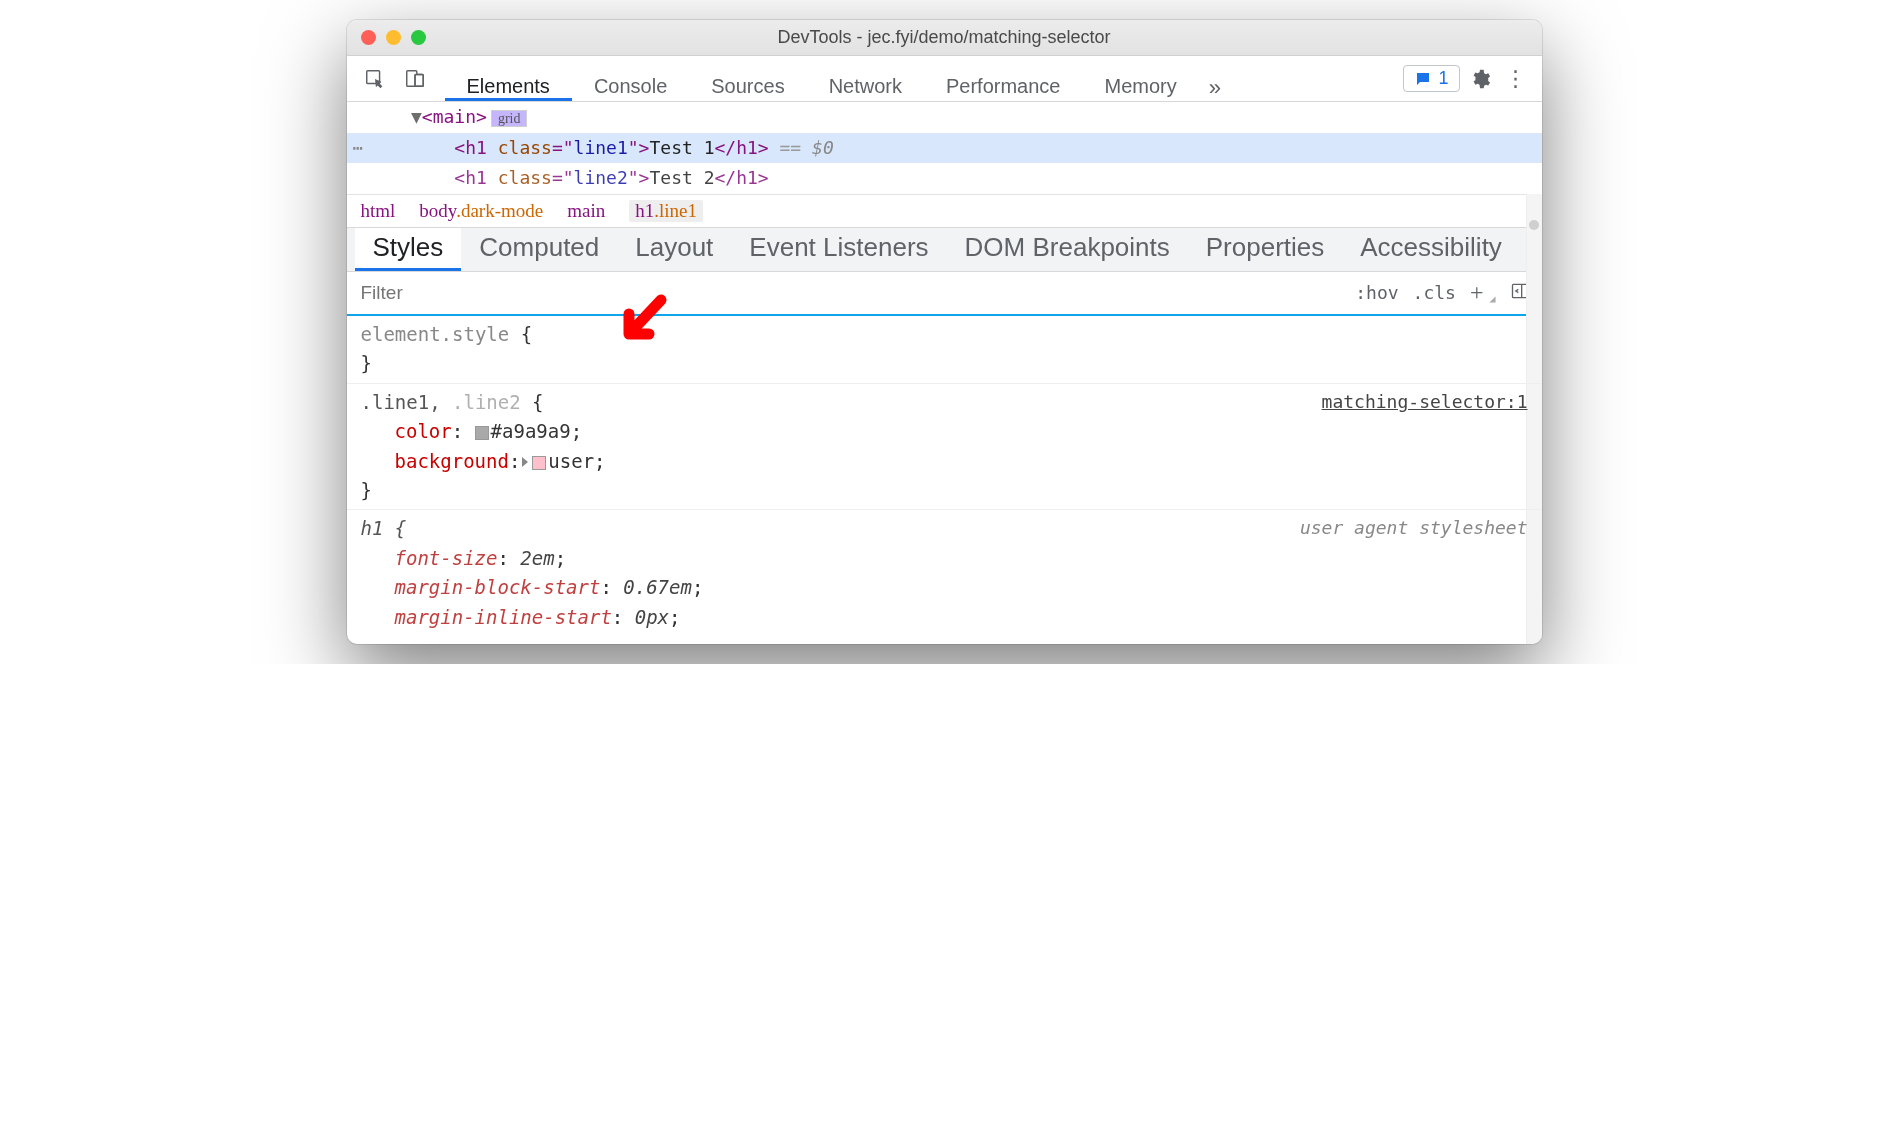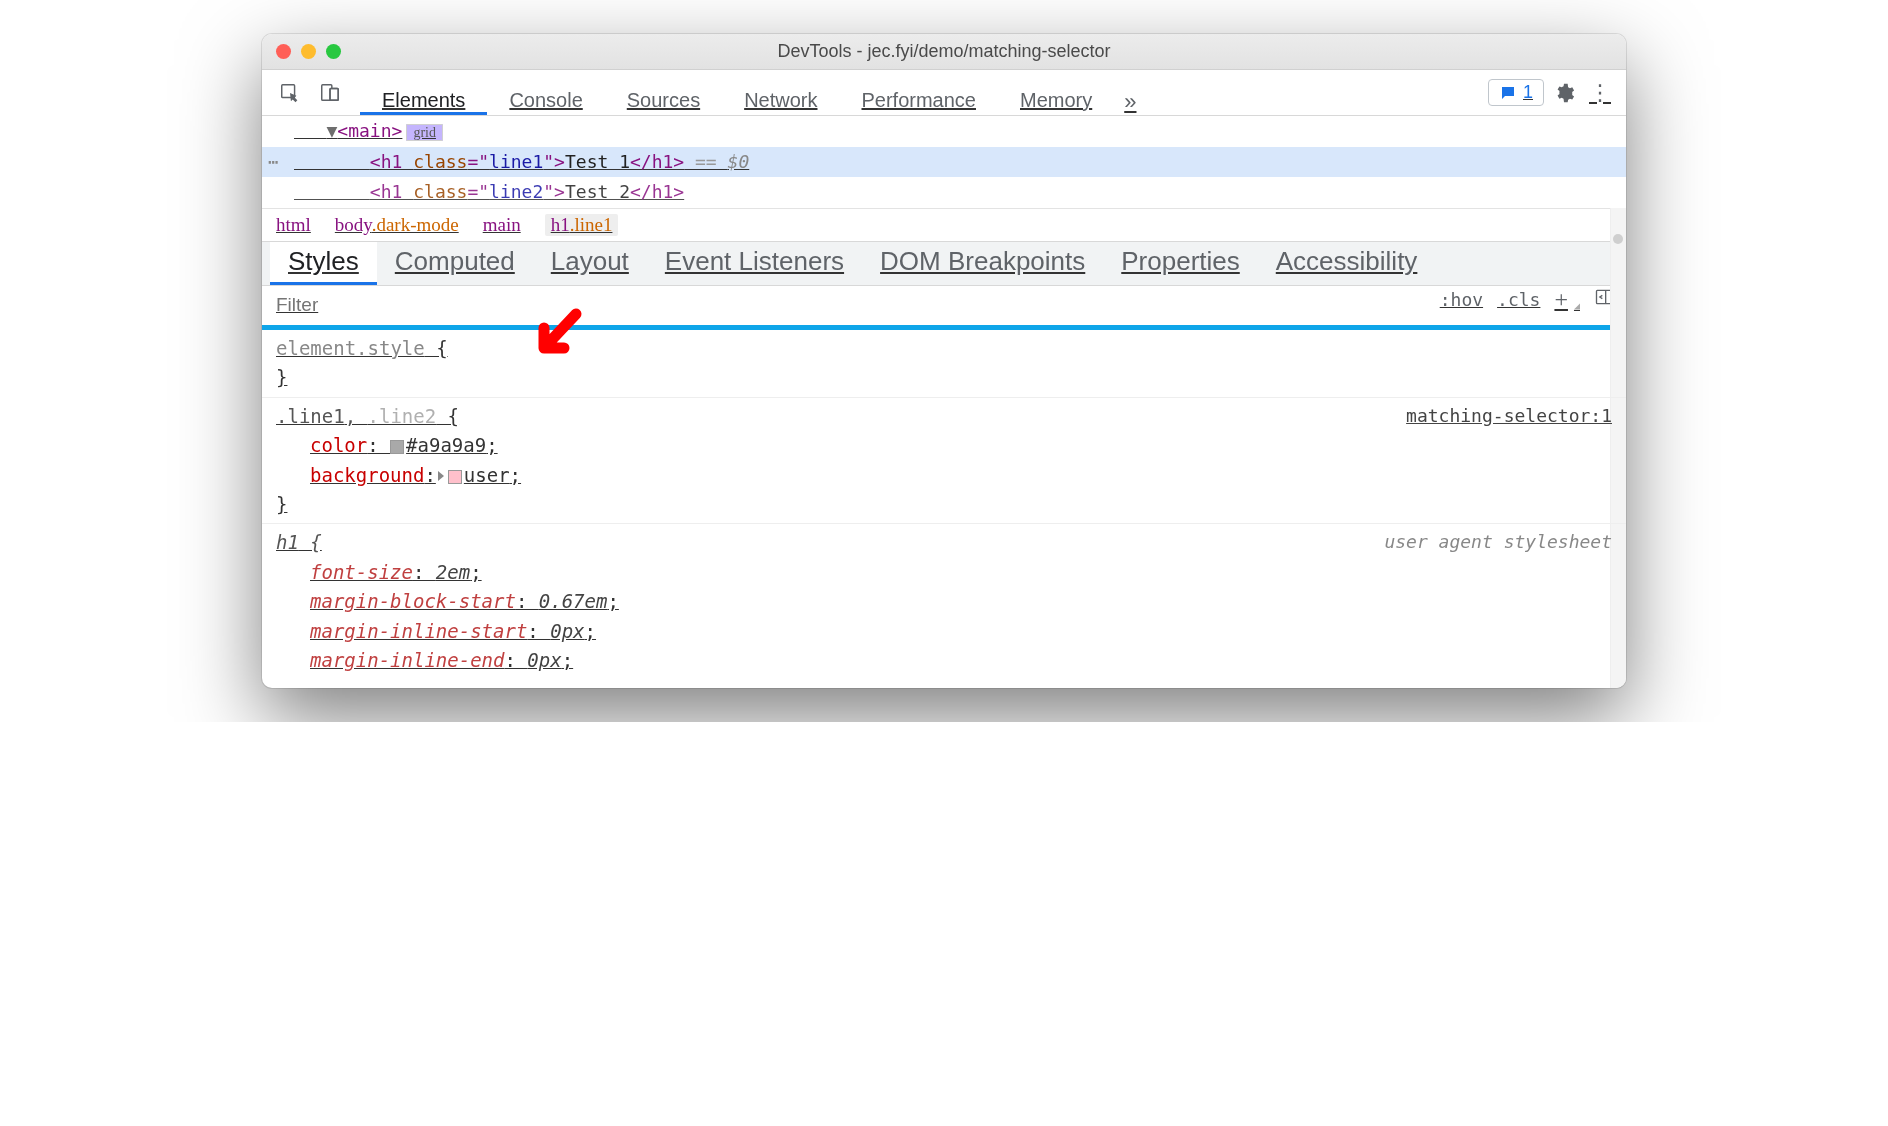--- a/index.html
+++ b/index.html
@@ -3,27 +3,26 @@
 <meta charset="utf-8">
 <style>
   * { box-sizing: border-box; margin: 0; padding: 0; }
   body {
     font-family: -apple-system, BlinkMacSystemFont, "Segoe UI", Helvetica, Arial, sans-serif;
     background: #fff;
     color: #333;
     font-size: 20px;
   }
   .window {
-    width: 1364px;
-    margin: 34px auto;
+    width: 1195px;
+    margin: 20px auto;
     border-radius: 10px;
     box-shadow: 0 30px 80px rgba(0,0,0,0.5), 0 0 0 1px rgba(0,0,0,0.1);
     overflow: hidden;
     background: #fff;
-    text-decoration: underline;
   }
   
   .titlebar {
     height: 36px;
     background: linear-gradient(#ececec,#e2e2e2);
     border-bottom: 1px solid #d0d0d0;
     display: flex;
     align-items: center;
     position: relative;
   }
@@ -100,22 +99,22 @@
   }
   .sub-tab {
     padding: 0 18px; height:100%; display:flex; align-items:center;
     color:#5f6368; font-size:26px; cursor:pointer;
     border-bottom:3px solid transparent;
   }
   .sub-tab.active { color:#202124; font-weight:500; border-bottom-color:#1a73e8; background:#fff;}
 
   
   .filter-bar {
-    display:flex; align-items:flex-start;
-    border-bottom:5px solid #0ea5e9;
+    display:flex; align-items:center;
+    border-bottom:2px solid #0ea5e9;
     height:44px;
   }
   .filter-input {
     flex:1; border:none; outline:none; padding:0 14px; font-size:19px; color:#999; height:100%; font-family:inherit;
   }
   .filter-tools { display:flex; align-items:center; gap:14px; padding:0 12px; color:#5f6368; font-family:Menlo,monospace; font-size:18px;}
   .filter-tools .tool{cursor:pointer;}
   .filter-tools .plus{font-size:24px; font-family:-apple-system;}
   .filter-tools svg{width:20px;height:20px;fill:none;stroke:#5f6368;stroke-width:1.6;}
   .resize-corner{font-size:10px;color:#aaa;align-self:flex-end;margin-bottom:2px;margin-left:-8px;}
@@ -267,19 +266,18 @@
         <div class="decl"><span class="prop">background</span>:<span class="tri"></span><span class="swatch" style="background:#ffc0cb"></span><span class="val">user</span>;</div>
         <div>}</div>
       </div>
 
       <div class="rule" style="border-bottom:none;">
         <span class="src ua">user agent stylesheet</span>
         <span class="italic-sel">h1</span><span class="italic-sel"> {</span>
         <div class="decl italic"><span class="prop">font-size</span>: <span class="val">2em</span>;</div>
         <div class="decl italic"><span class="prop">margin-block-start</span>: <span class="val">0.67em</span>;</div>
         <div class="decl italic"><span class="prop">margin-inline-start</span>: <span class="val">0px</span>;</div>
-        <div class="decl italic"><span class="prop">margin-inline-end</span>: <span class="val">0px</span>;</div>
       </div>
 
     </div>
   </div>
 
 </div>
 
 </body></html>

